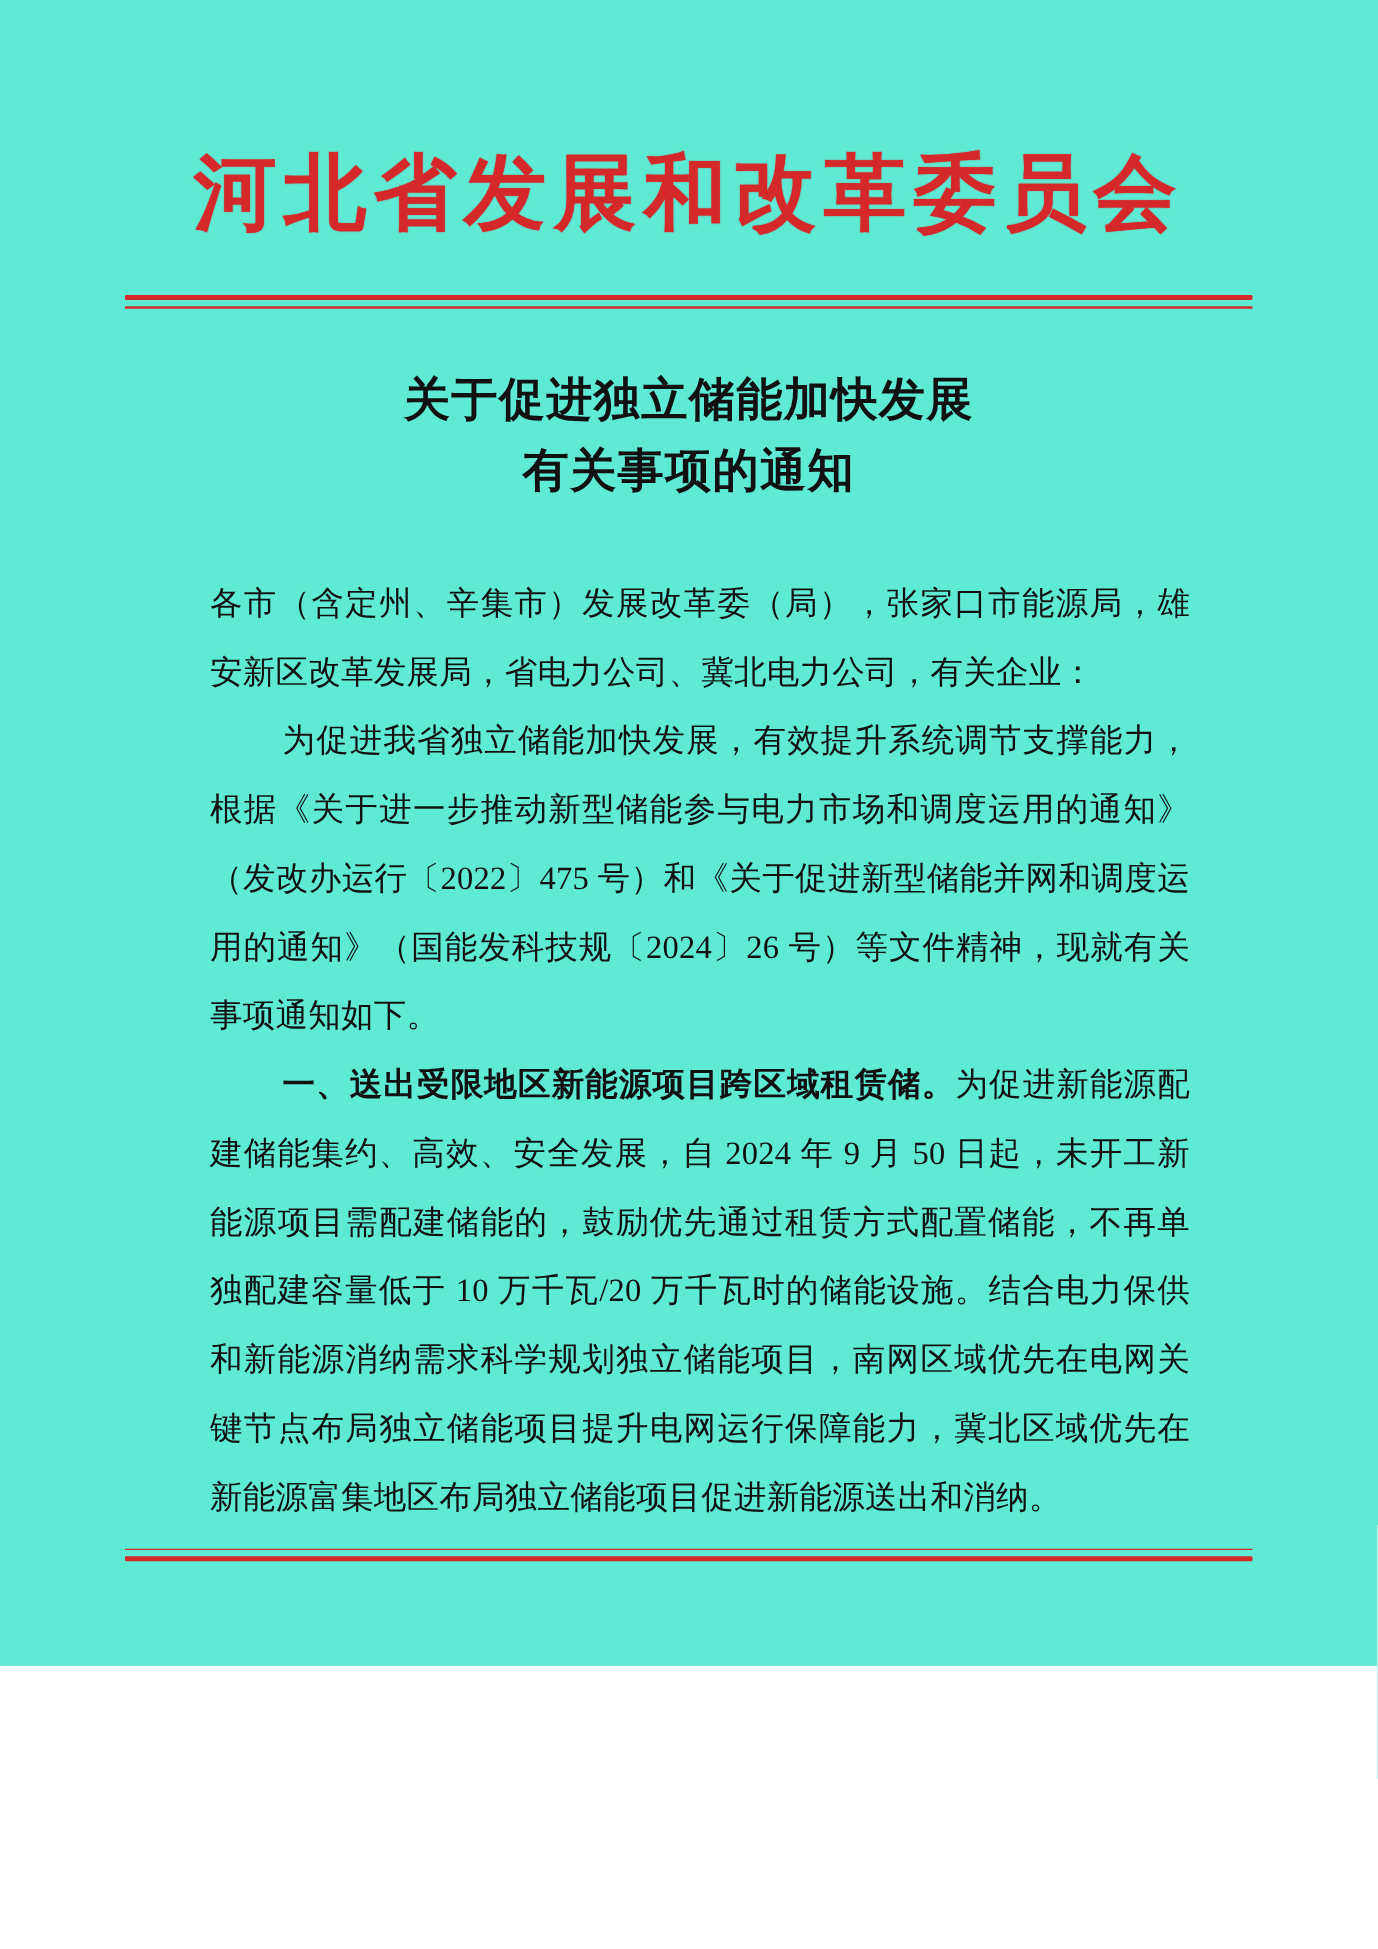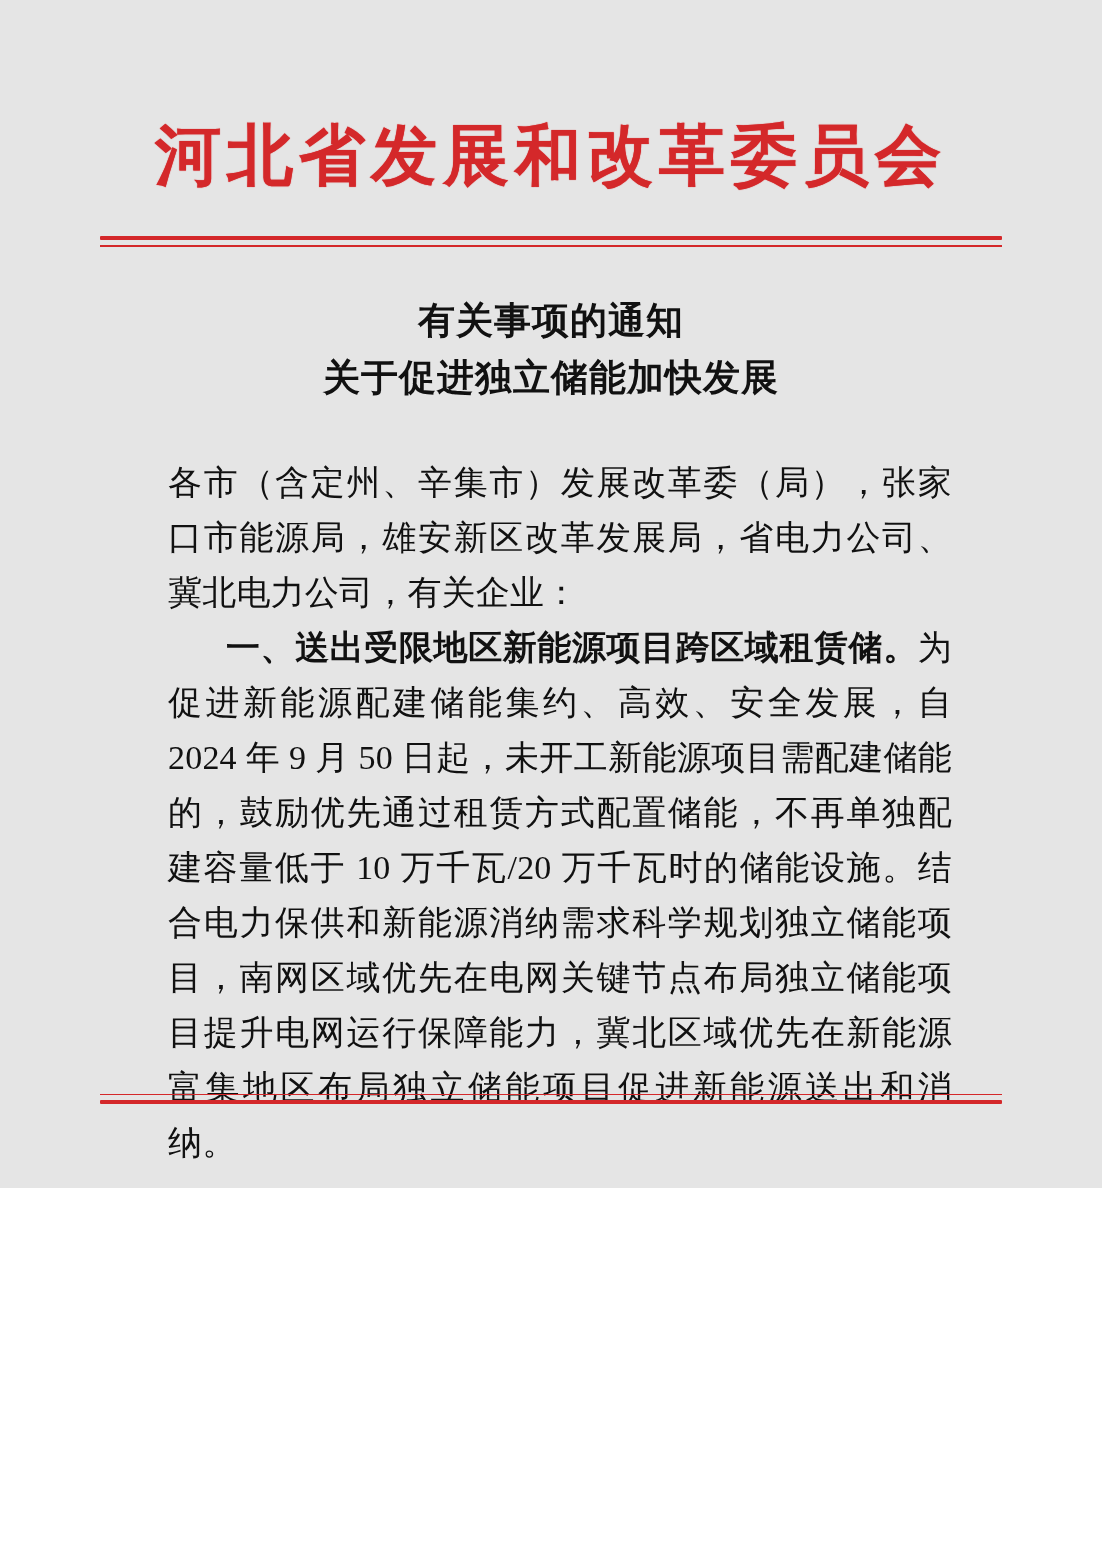--- a/index.html
+++ b/index.html
@@ -3,23 +3,23 @@
 <meta charset="utf-8">
 <style>
   html, body {
     margin: 0;
     padding: 0;
     background: #ffffff;
   }
   .page {
     position: relative;
     width: 1102px;
-    height: 1188px;
+    height: 1333px;
     margin: 0 auto;
-    background: #e5e5e5;
+    background: #5eead4;
     font-family: "Liberation Serif", "DejaVu Serif", serif;
     overflow: hidden;
   }
 
   
   .letterhead {
     position: absolute;
     left: 0;
     right: 0;
     top: 118px;
@@ -70,21 +70,21 @@
     letter-spacing: 1px;
   }
   .doc-title .line { display: block; }
 
   
   .body-text {
     position: absolute;
     left: 168px;
     right: 150px;
     top: 455px;
-    font-size: 34px;
+    font-size: 26px;
     line-height: 55px;
     color: #111;
     text-align: justify;
     text-justify: inter-ideograph;
     letter-spacing: 0.2px;
   }
   .body-text p {
     margin: 0 0 0 0;
   }
   .body-text p.indent {
@@ -102,26 +102,27 @@
   <div class="letterhead">
     <div class="letterhead-title">河北省发展和改革委员会</div>
   </div>
 
   <div class="rule-group top">
     <div class="rule-thick"></div>
     <div class="rule-thin"></div>
   </div>
 
   <div class="doc-title">
+    <span class="line">关于促进独立储能加快发展</span>
     <span class="line">有关事项的通知</span>
-    <span class="line">关于促进独立储能加快发展</span>
   </div>
 
   <div class="body-text">
     <p>各市（含定州、辛集市）发展改革委（局），张家口市能源局，雄安新区改革发展局，省电力公司、冀北电力公司，有关企业：</p>
+    <p class="indent">为促进我省独立储能加快发展，有效提升系统调节支撑能力，根据《关于进一步推动新型储能参与电力市场和调度运用的通知》（发改办运行〔2022〕475 号）和《关于促进新型储能并网和调度运用的通知》（国能发科技规〔2024〕26 号）等文件精神，现就有关事项通知如下。</p>
     <p class="indent">
       <b>一、送出受限地区新能源项目跨区域租赁储。</b><span>为促进新能源配建储能集约、高效、安全发展，自 2024 年 9 月 50 日起，未开工新能源项目需配建储能的，鼓励优先通过租赁方式配置储能，不再单独配建容量低于 10 万千瓦/20 万千瓦时的储能设施。结合电力保供和新能源消纳需求科学规划独立储能项目，南网区域优先在电网关键节点布局独立储能项目提升电网运行保障能力，冀北区域优先在新能源富集地区布局独立储能项目促进新能源送出和消纳。</span>
     </p>
   </div>
 
   <div class="rule-group bottom">
     <div class="rule-thin"></div>
     <div class="rule-thick"></div>
   </div>
 

